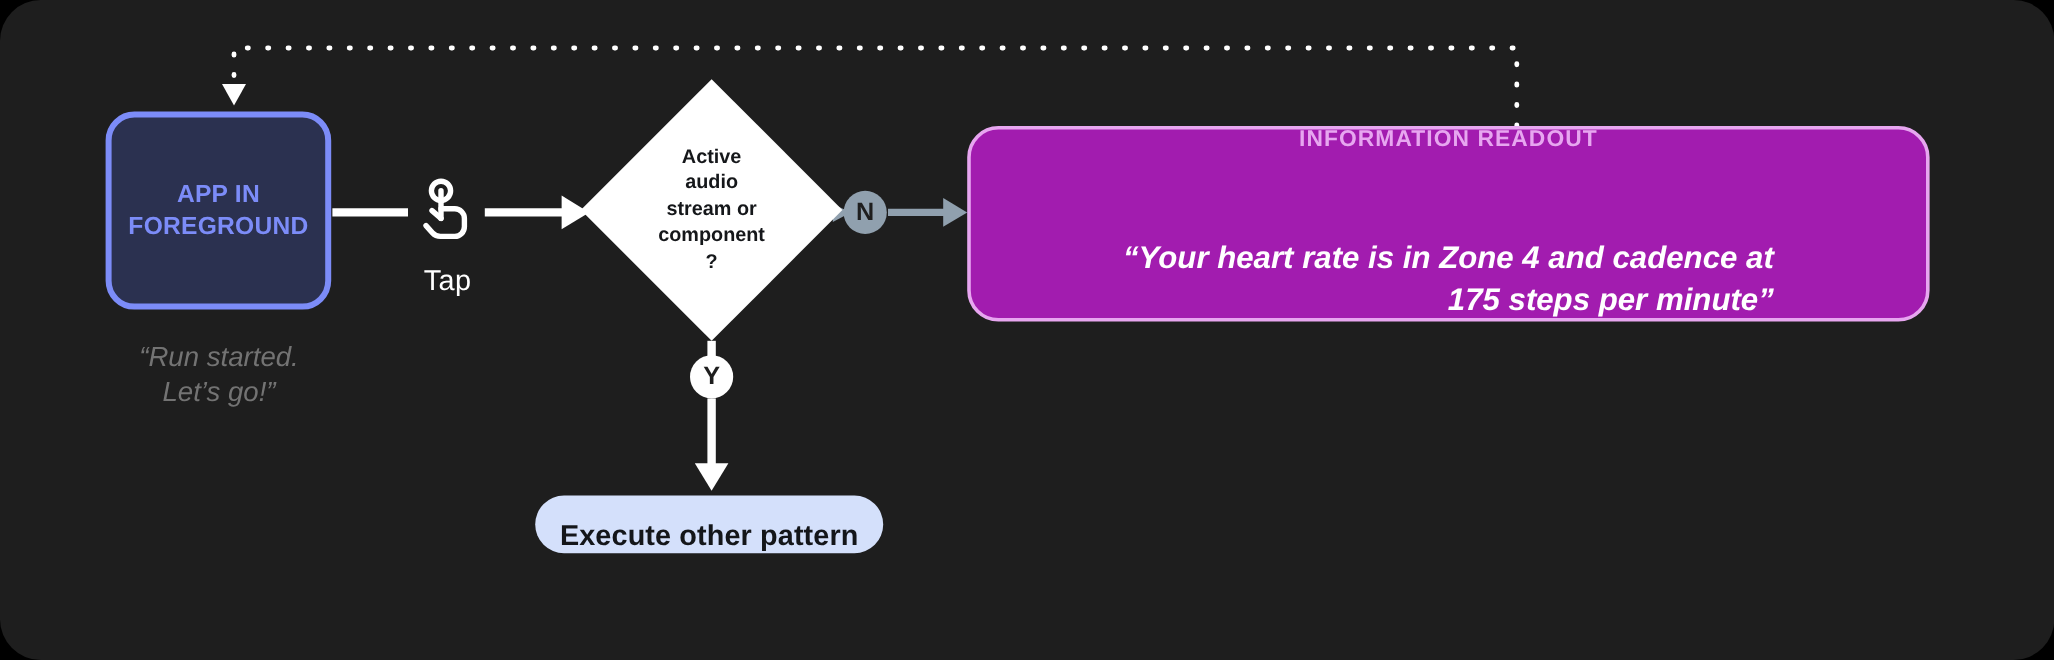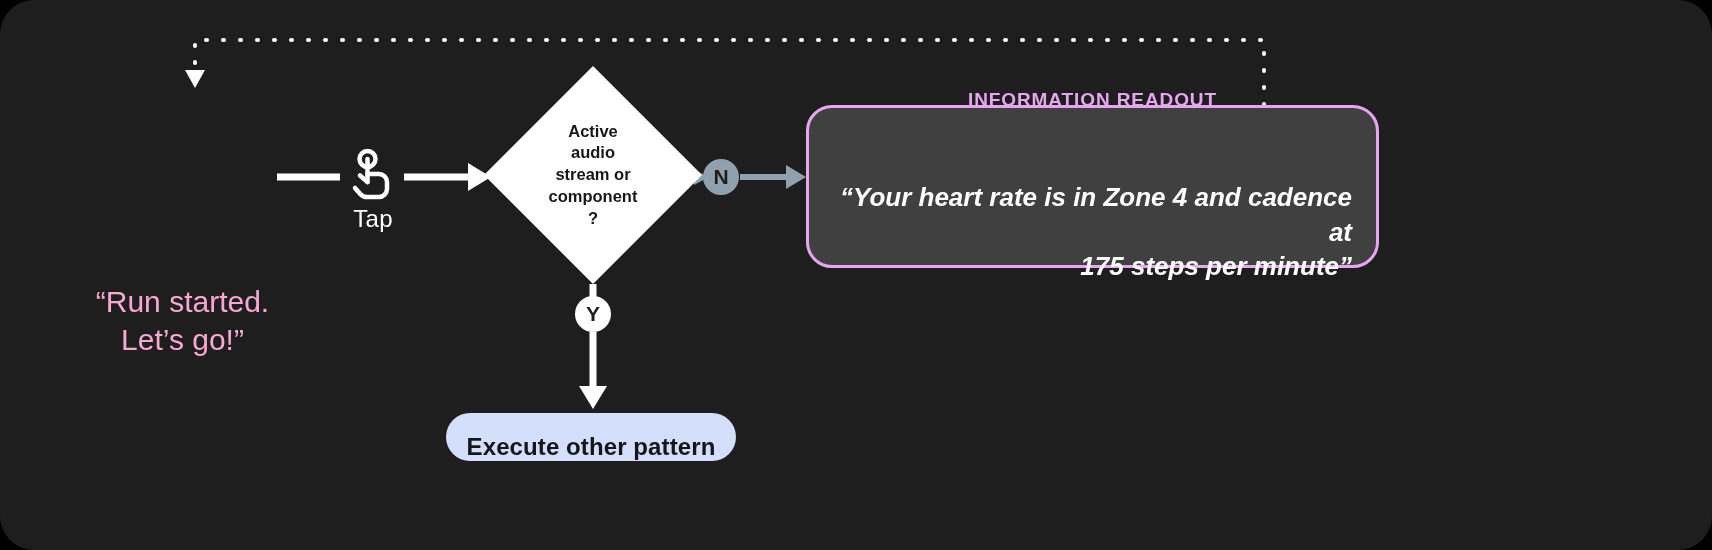--- a/index.html
+++ b/index.html
@@ -52,41 +52,42 @@
     text-align: center;
     letter-spacing: 0.2px;
     white-space: pre-line;
   }
   #app-caption {
     position: absolute;
     left: 60px;
     top: 283px;
     width: 245px;
     text-align: center;
-    color: #f9a8d4;
-    font-size: 30px;
+    color: #737373;
+    font-size: 23px;
+    font-style: italic;
     line-height: 1.28;
     white-space: pre-line;
   }
 
   
   #tap-group {
     position: absolute;
     left: 338px;
     top: 148px;
     width: 70px;
     height: 95px;
     text-align: center;
   }
   #tap-group .tap-icon { display: block; margin: 0 auto; }
   #tap-group .tap-label {
     display: block;
     color: #ffffff;
     font-size: 24px;
-    margin-top: 1px;
+    margin-top: 17px;
     letter-spacing: 0.3px;
   }
 
   
   #decision {
     position: absolute;
     left: 484px;
     top: 66px;
     width: 218px;
     height: 218px;
@@ -140,24 +141,24 @@
     top: 296px;
     background: #ffffff;
     color: #1e1e1e;
   }
 
   
   #readout {
     position: absolute;
     left: 806px;
     top: 105px;
-    width: 573px;
+    width: 802px;
     height: 163px;
     box-sizing: border-box;
-    background: #404040;
+    background: #a21caf;
     border: 3px solid #e7a6f0;
     border-radius: 26px;
     display: flex;
     flex-direction: column;
     align-items: center;
     justify-content: center;
     padding: 0 24px;
     gap: 47px;
   }
   #readout .readout-title {
@@ -231,20 +232,24 @@
     <g>
       <line x1="593" y1="284" x2="593" y2="298" stroke="#ffffff" stroke-width="7"></line>
     </g>
 
     <g>
       <line x1="593" y1="332" x2="593" y2="388" stroke="#ffffff" stroke-width="7"></line>
       <polygon points="579,386 607,386 593,409" fill="#ffffff"></polygon>
     </g>
   </svg>
 
+  <div id="app-node">
+    <div class="label">APP IN
+FOREGROUND</div>
+  </div>
   <div id="app-caption">“Run started.
 Let’s go!”</div>
 
   <div id="tap-group">
     <svg class="tap-icon" width="52" height="56" viewBox="0 0 52 56" xmlns="http://www.w3.org/2000/svg">
       <circle cx="20.5" cy="11" r="8" fill="none" stroke="#ffffff" stroke-width="4.5"></circle>
       <path d="M20.5 11 L20.5 34" fill="none" stroke="#ffffff" stroke-width="4.5" stroke-linecap="round"></path>
       <path d="M20.5 34 L13 27.5" fill="none" stroke="#ffffff" stroke-width="4.5" stroke-linecap="round"></path>
       <path d="M20.5 26 L32 26 a8 8 0 0 1 8 8 L40 41 a8 8 0 0 1 -8 8 L20 49
                a9 9 0 0 1 -6.6 -2.9 L8 40" fill="none" stroke="#ffffff" stroke-width="4.5" stroke-linecap="round" stroke-linejoin="round"></path>

